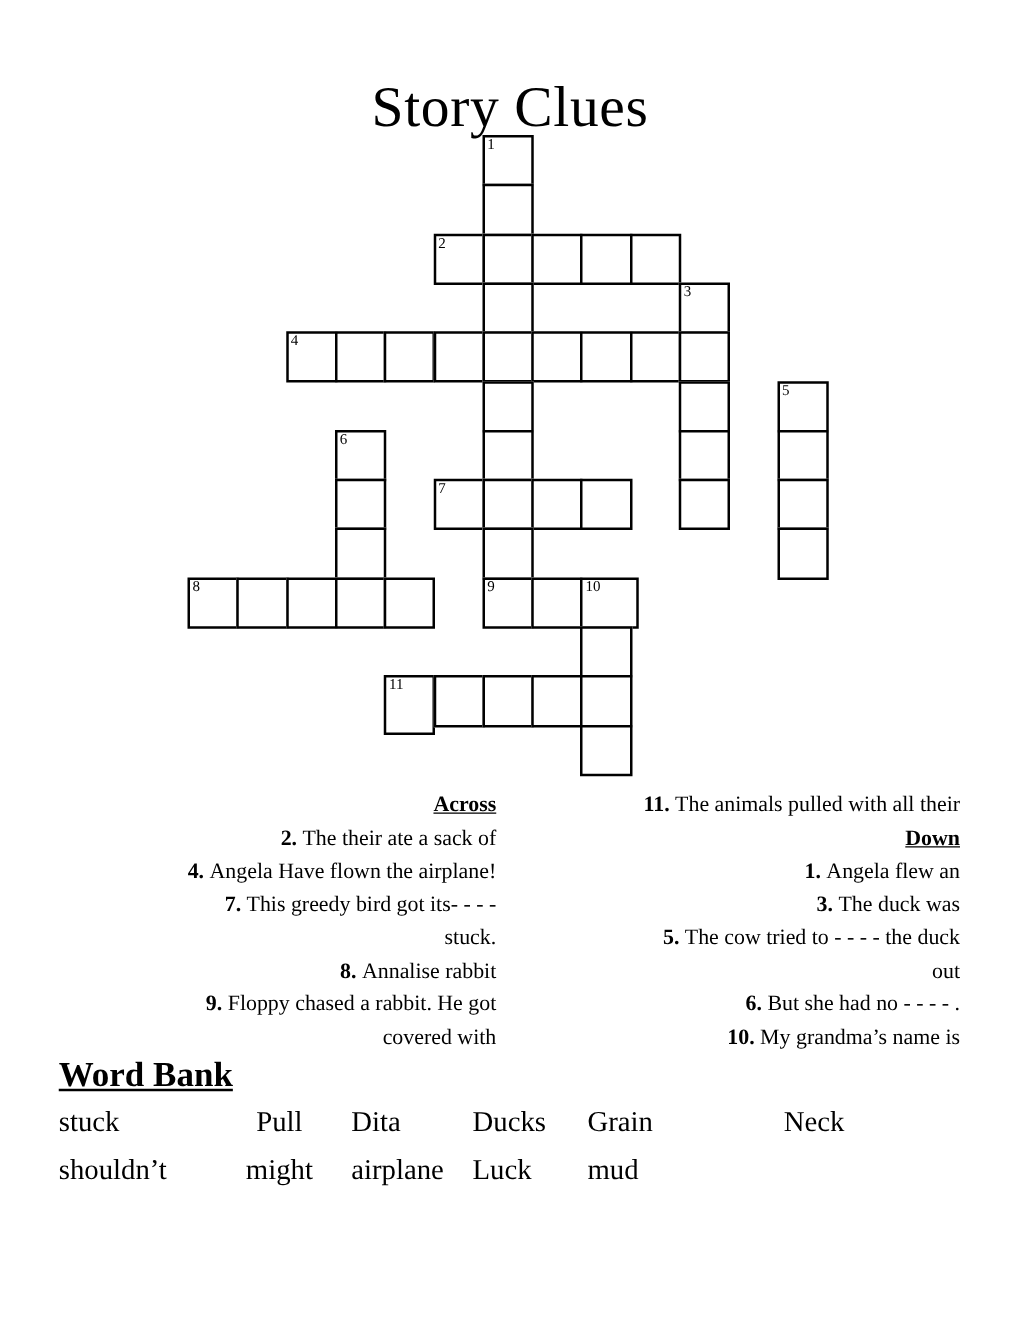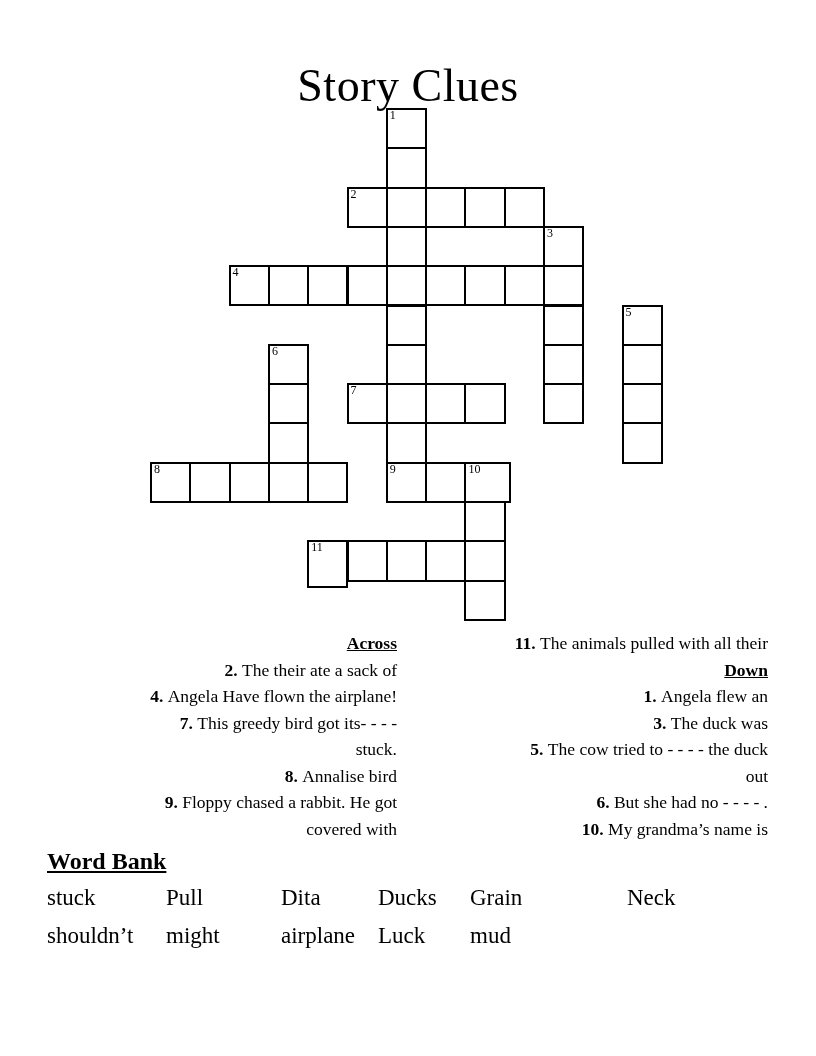--- a/index.html
+++ b/index.html
@@ -87,38 +87,38 @@
   }
 
   
   #word-bank {
     position: absolute;
     top: 845px;
     left: 47px;
     width: 730px;
   }
   #word-bank-heading {
-    font-size: 24px;
+    font-size: 28px;
     font-weight: bold;
     text-decoration: underline;
     line-height: 32px;
     margin-bottom: 2px;
   }
   .wb-row {
     display: block;
     height: 38px;
   }
   .wb-word {
     display: inline-block;
     font-size: 23px;
     line-height: 38px;
     vertical-align: top;
   }
   .wb-c0 { width: 119px; }
-  .wb-c1 { width: 115px; }
+  .wb-c1 { width: 115px; text-align: center; }
   .wb-c2 { width: 97px;  }
   .wb-c3 { width: 92px;  }
   .wb-c4 { width: 117px; }
   .wb-c5 { width: 110px; margin-left: 40px; }
 </style>
 </head>
 <body>
 
 <h1 id="puzzle-title">Story Clues</h1>
 
@@ -198,21 +198,21 @@
   </div>
 
 <div id="clues">
   <div class="clue-col" id="clue-col-left">
     <div class="clue-heading">Across</div>
     <div id="left-clue-lines">
         <div class="clue-line"><span class="clue-no">2. </span><span>The their ate a sack of</span></div>
         <div class="clue-line"><span class="clue-no">4. </span><span>Angela Have flown the airplane!</span></div>
         <div class="clue-line"><span class="clue-no">7. </span><span>This greedy bird got its- - - -</span></div>
         <div class="clue-line"><span>stuck.</span></div>
-        <div class="clue-line"><span class="clue-no">8. </span><span>Annalise bird</span></div>
+        <div class="clue-line"><span class="clue-no">8. </span><span>Annalise rabbit</span></div>
         <div class="clue-line"><span class="clue-no">9. </span><span>Floppy chased a rabbit. He got</span></div>
         <div class="clue-line"><span>covered with</span></div>
       </div>
   </div>
   <div class="clue-col" id="clue-col-right">
     <div id="right-clue-lines">
         <div class="clue-line"><span class="clue-no">11. </span><span>The animals pulled with all their</span></div>
         <div class="clue-heading">Down</div>
         <div class="clue-line"><span class="clue-no">1. </span><span>Angela flew an</span></div>
         <div class="clue-line"><span class="clue-no">3. </span><span>The duck was</span></div>

